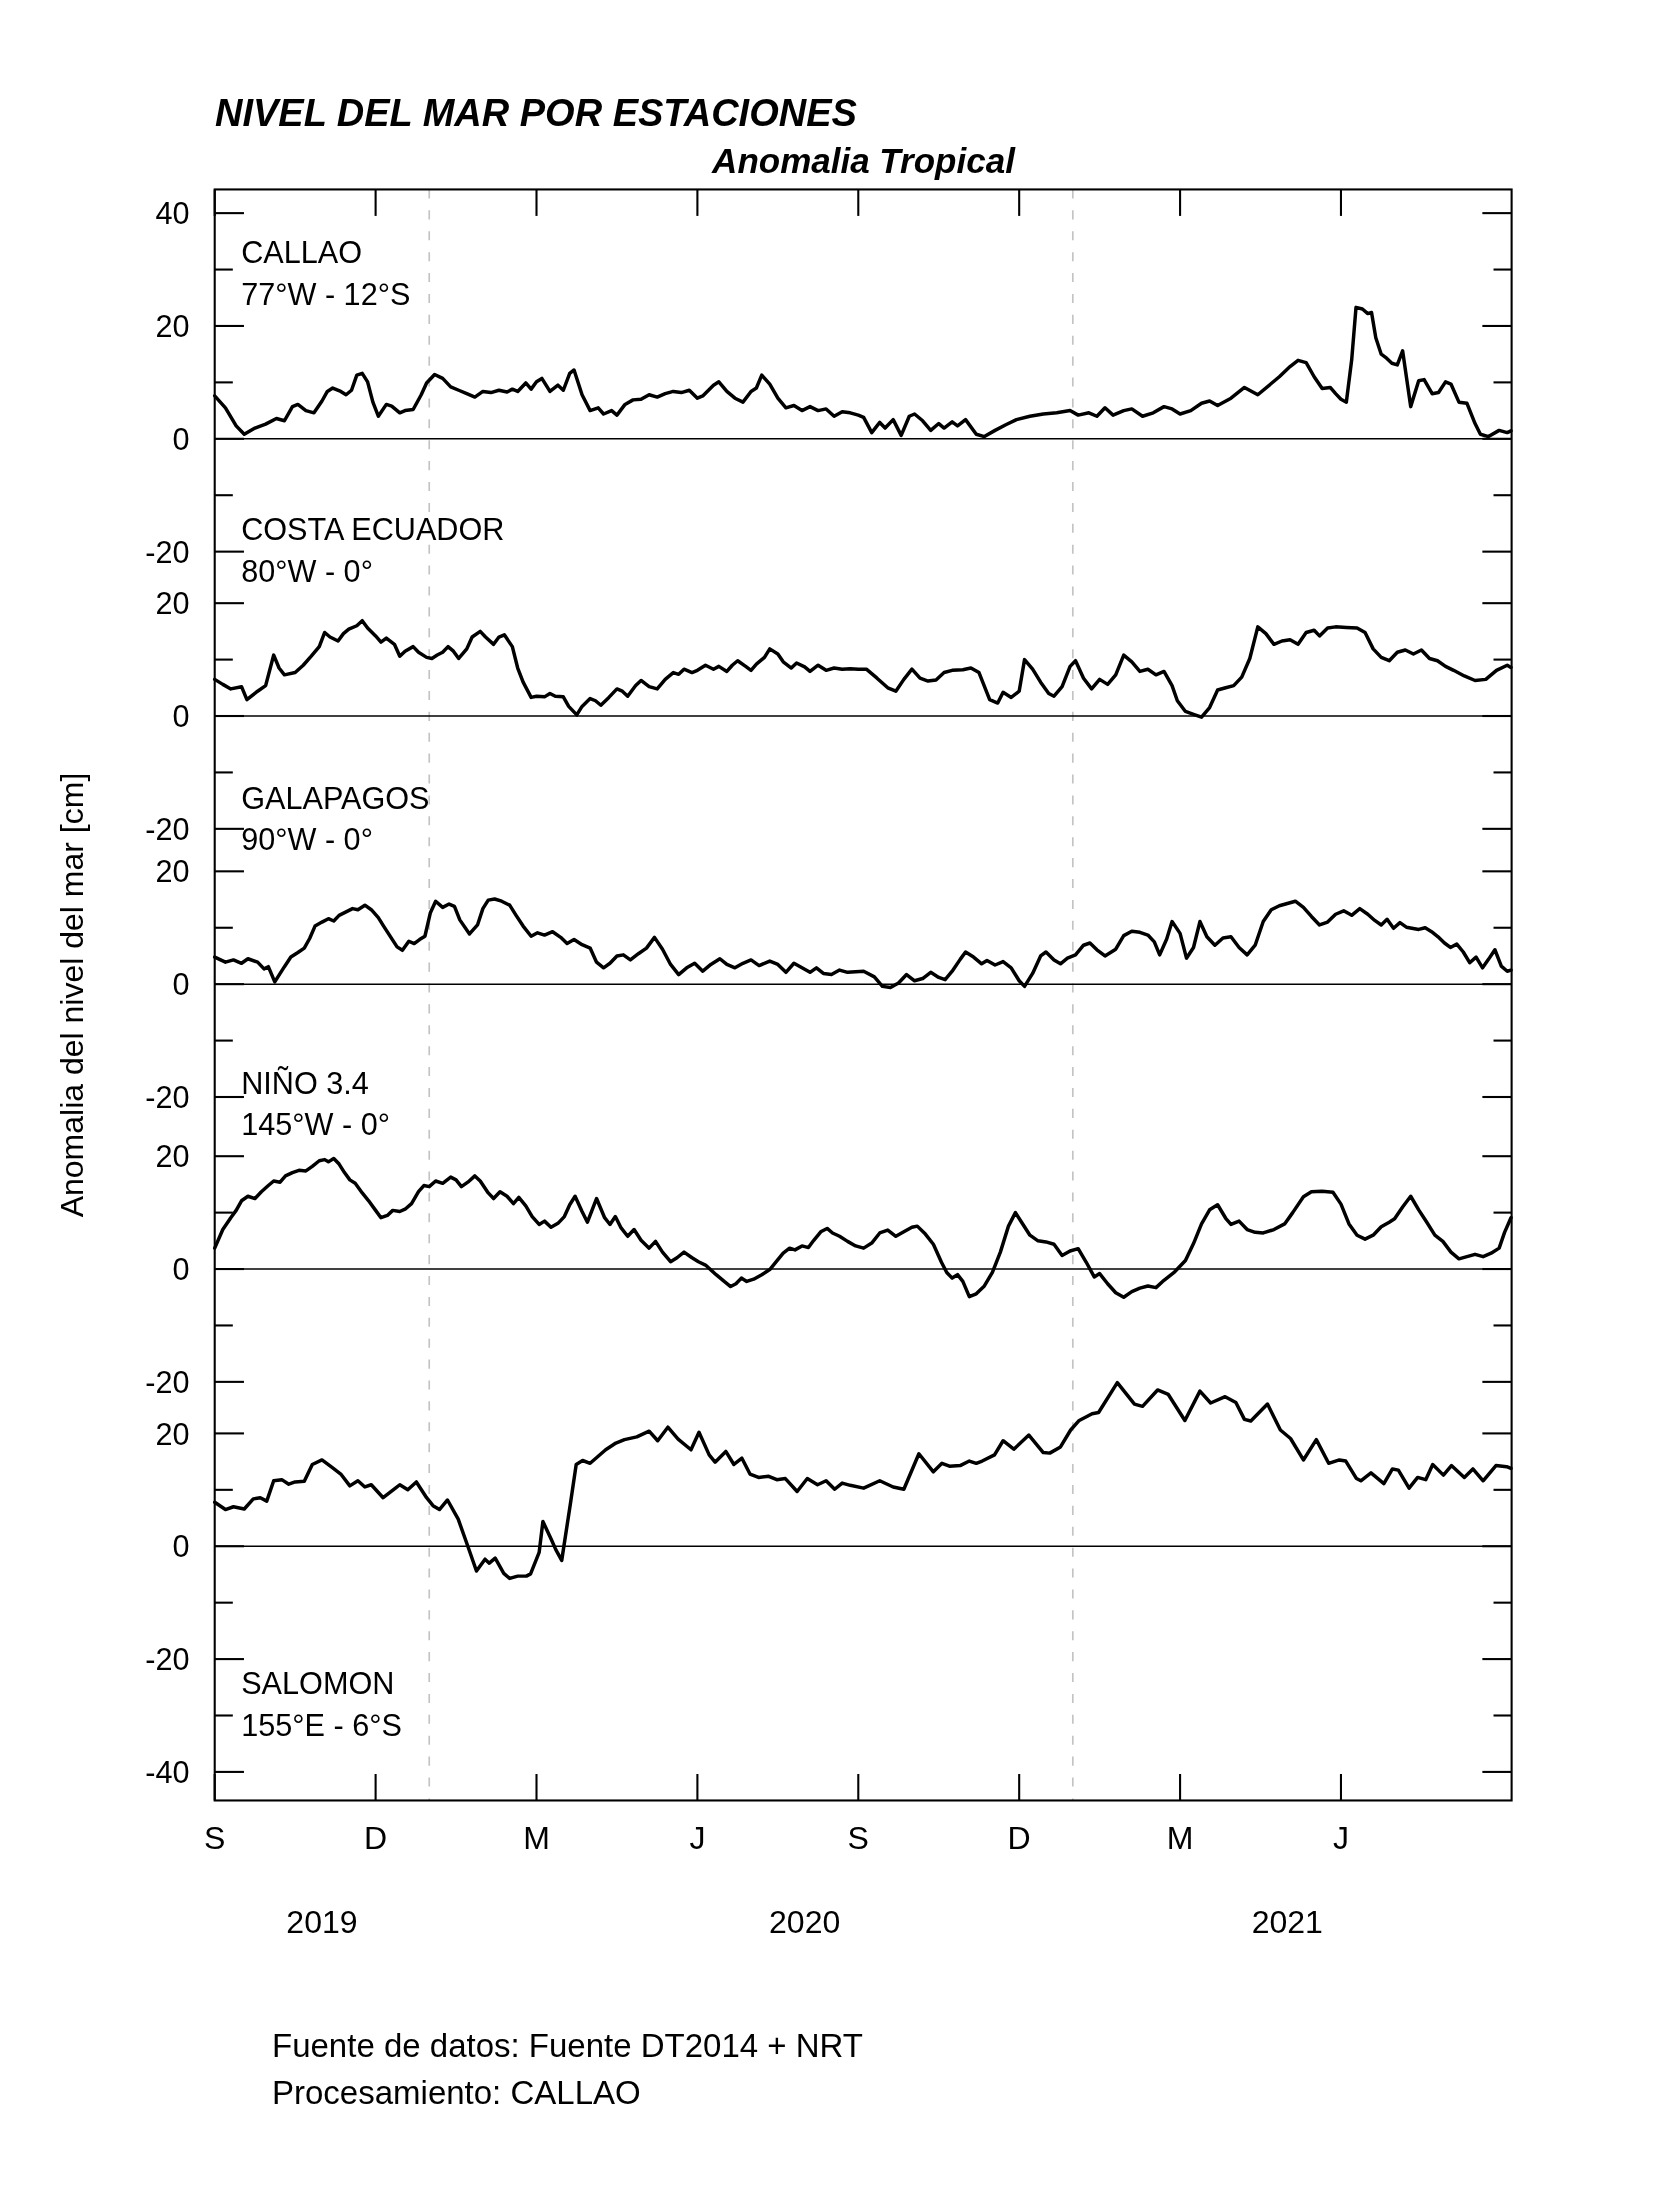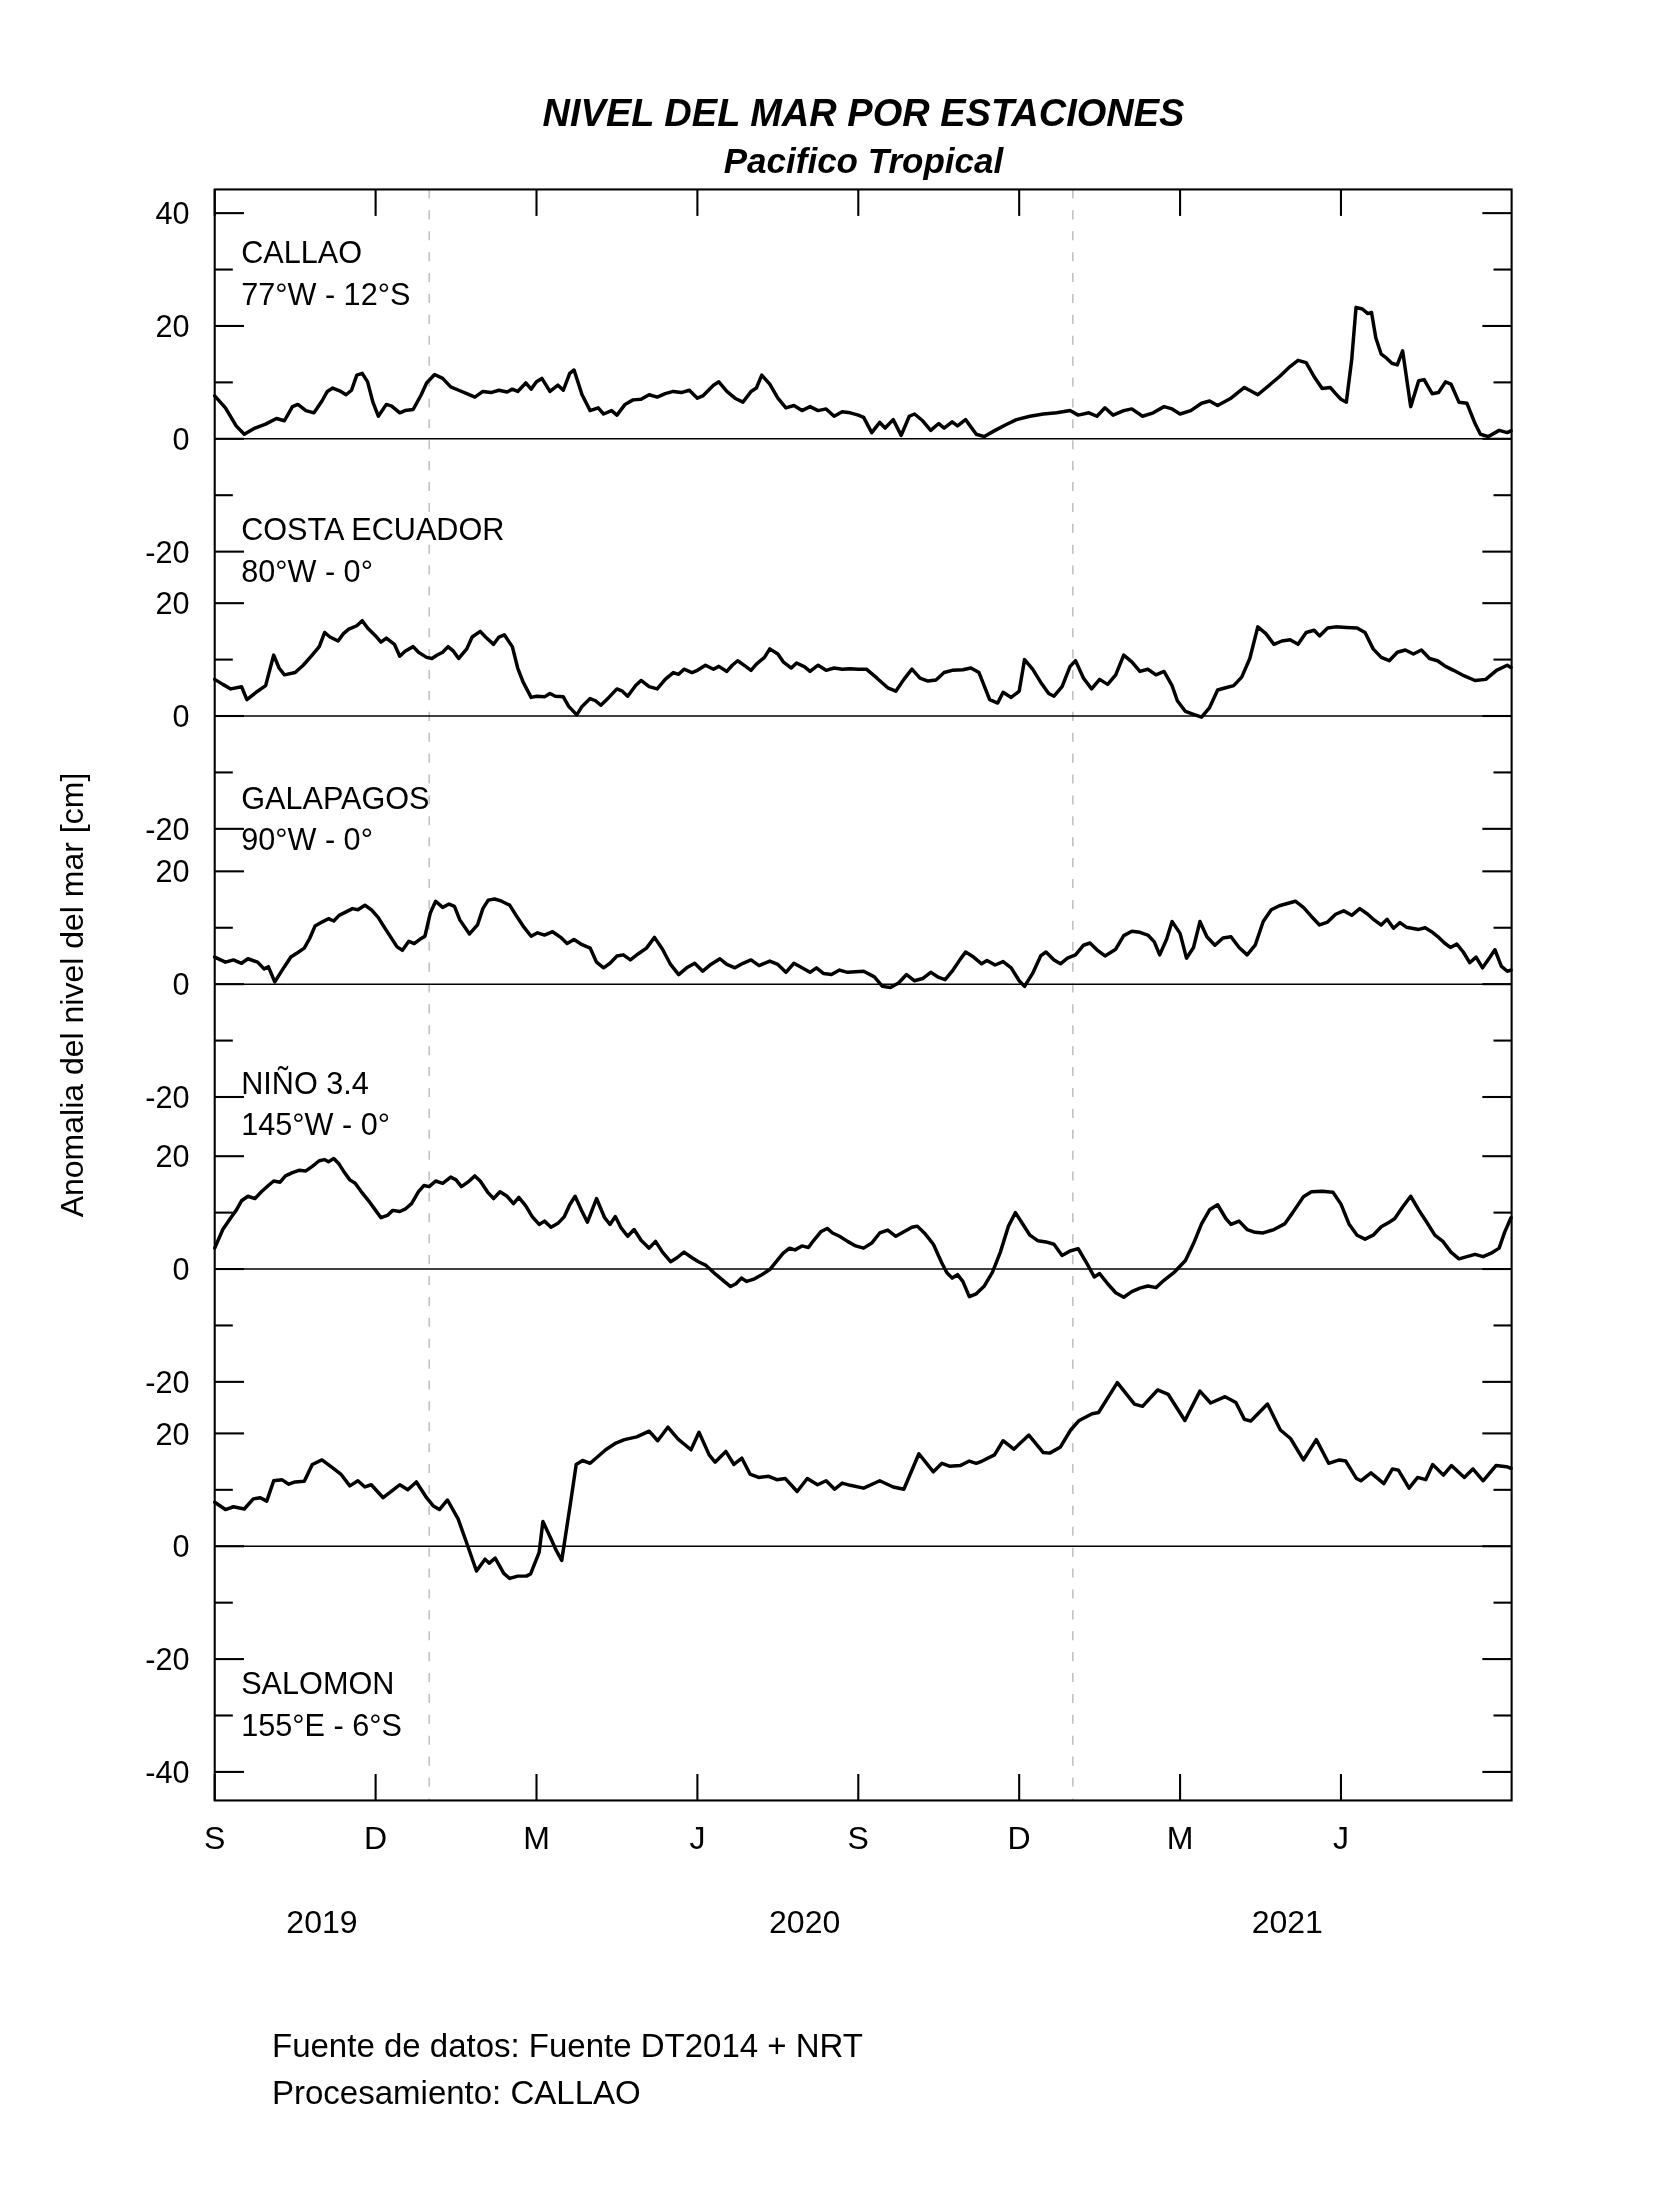--- a/index.html
+++ b/index.html
@@ -1,32 +1,32 @@
 <!DOCTYPE html>
 <html style="font-size:11px"><head>
 <meta charset="utf-8">
 <style>
   html,body{margin:0;padding:0;background:#ffffff;}
   .page{position:relative;width:1672px;height:2194px;background:#ffffff;overflow:hidden;
         font-family:"Liberation Sans", sans-serif;color:#000;}
-  .chart-title{position:absolute;left:215px;top:92px;width:1297px;text-align:center;
+  .chart-title{position:absolute;left:215px;top:92px;width:1297px;text-align:left;
         font-size:38px;font-weight:bold;font-style:italic;letter-spacing:0px;white-space:nowrap;}
   .chart-subtitle{position:absolute;left:215px;top:141px;width:1297px;text-align:center;
         font-size:35px;font-weight:bold;font-style:italic;white-space:nowrap;}
   .y-axis-title{position:absolute;left:72px;top:995px;transform:translate(-50%,-50%) rotate(-90deg);
         font-size:32px;white-space:nowrap;}
   .footer{position:absolute;left:272px;top:2022px;font-size:33px;line-height:47px;}
   svg text{font-family:"Liberation Sans", sans-serif;}
 </style>
 </head>
 <body>
 
 <div class="page">
   <div class="chart-title">NIVEL DEL MAR POR ESTACIONES</div>
-  <div class="chart-subtitle">Pacifico Tropical</div>
+  <div class="chart-subtitle">Anomalia Tropical</div>
   <div class="y-axis-title">Anomalia del nivel del mar [cm]</div>
 
   <svg id="chart" width="1672" height="2194" viewBox="0 0 2400 3150" style="position:absolute;left:0;top:0;">
       <g>
         <line x1="616" y1="272" x2="616" y2="2585" stroke="#c3c3c3" stroke-width="2.4" stroke-dasharray="13 17"></line>
         <line x1="1540" y1="272" x2="1540" y2="2585" stroke="#c3c3c3" stroke-width="2.4" stroke-dasharray="13 17"></line>
       </g>
       <g>
         <line x1="308" y1="630" x2="2170" y2="630" stroke="#000000" stroke-width="2.2"></line>
         <line x1="308" y1="1028" x2="2170" y2="1028" stroke="#000000" stroke-width="2.2"></line>

